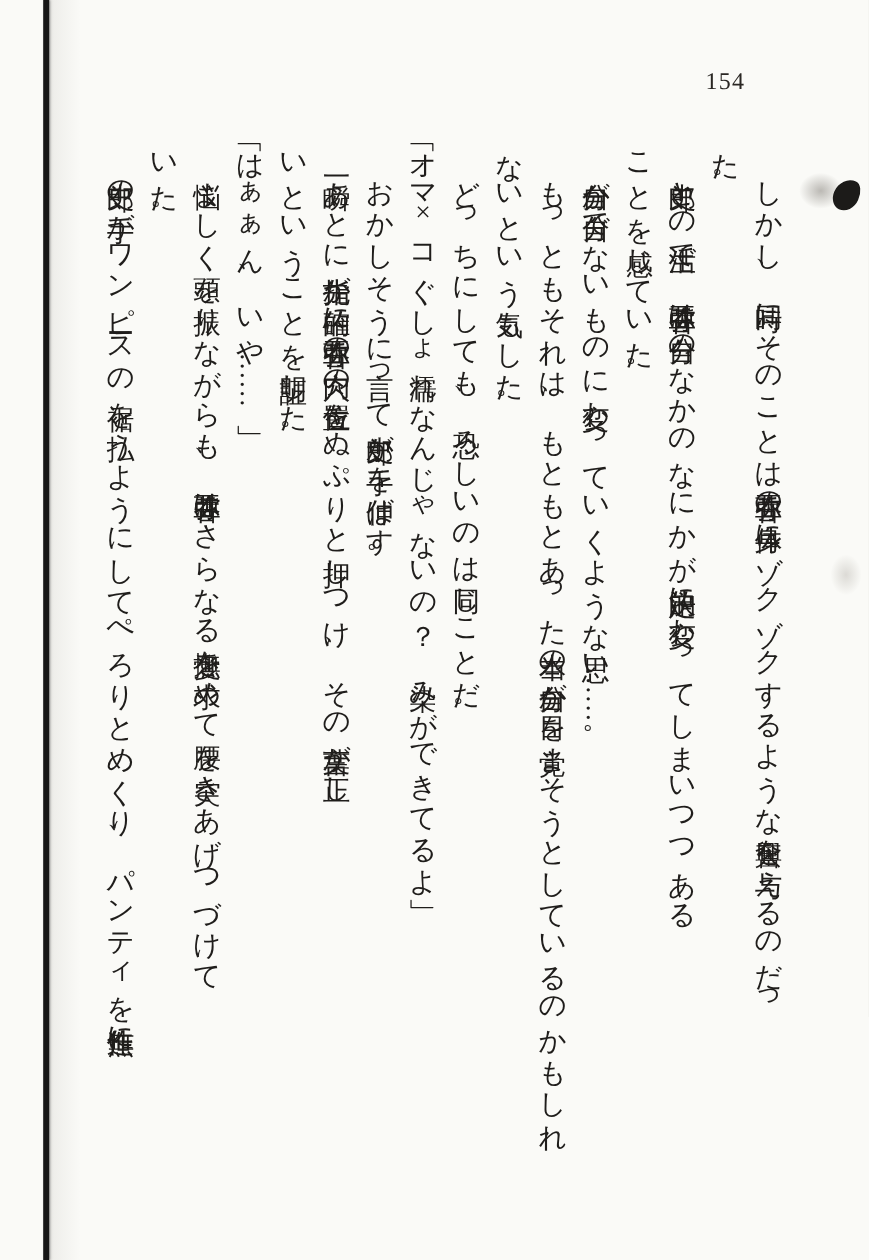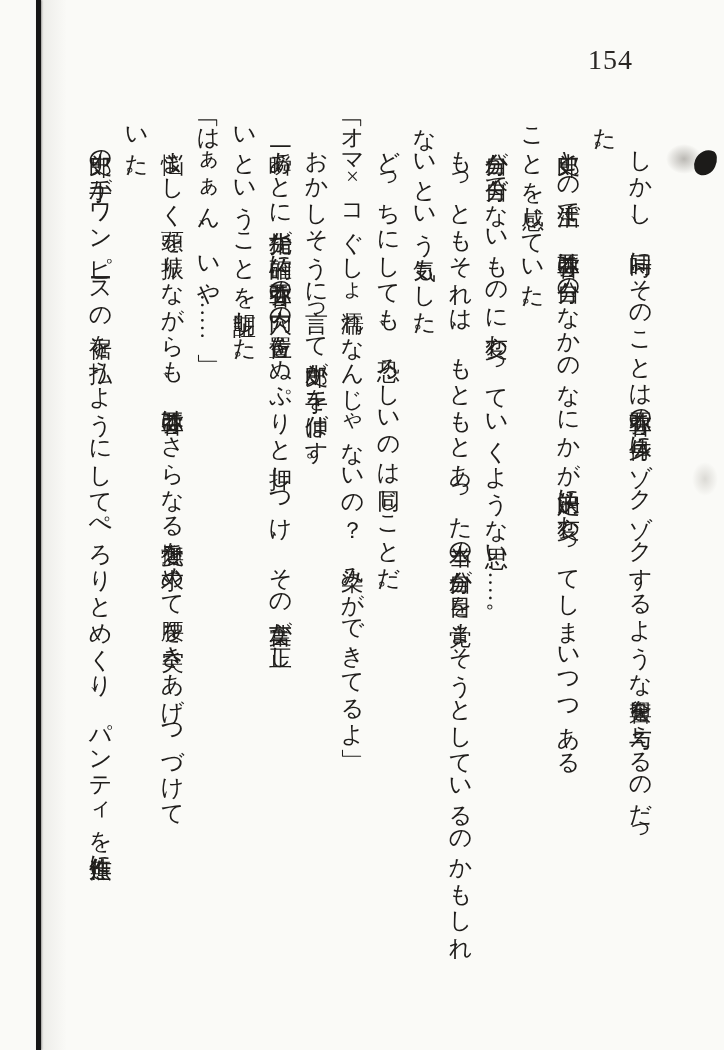--- a/index.html
+++ b/index.html
@@ -30,22 +30,22 @@
     position: absolute;
     left: 41px;
     top: 0;
     width: 26px;
     height: 100%;
     background: linear-gradient(to right, rgba(120,115,105,0.10), rgba(120,115,105,0));
   }
   .page-number {
     position: absolute;
     left: 588px;
-    top: 44px;
-    font-size: 28px;
+    top: 57px;
+    font-size: 20px;
     letter-spacing: 1px;
     color: #2a2724;
   }
   .text-area {
     position: absolute;
     top: 112px;
     left: 80px;
     width: 578px;
     height: 890px;
     writing-mode: vertical-rl;

